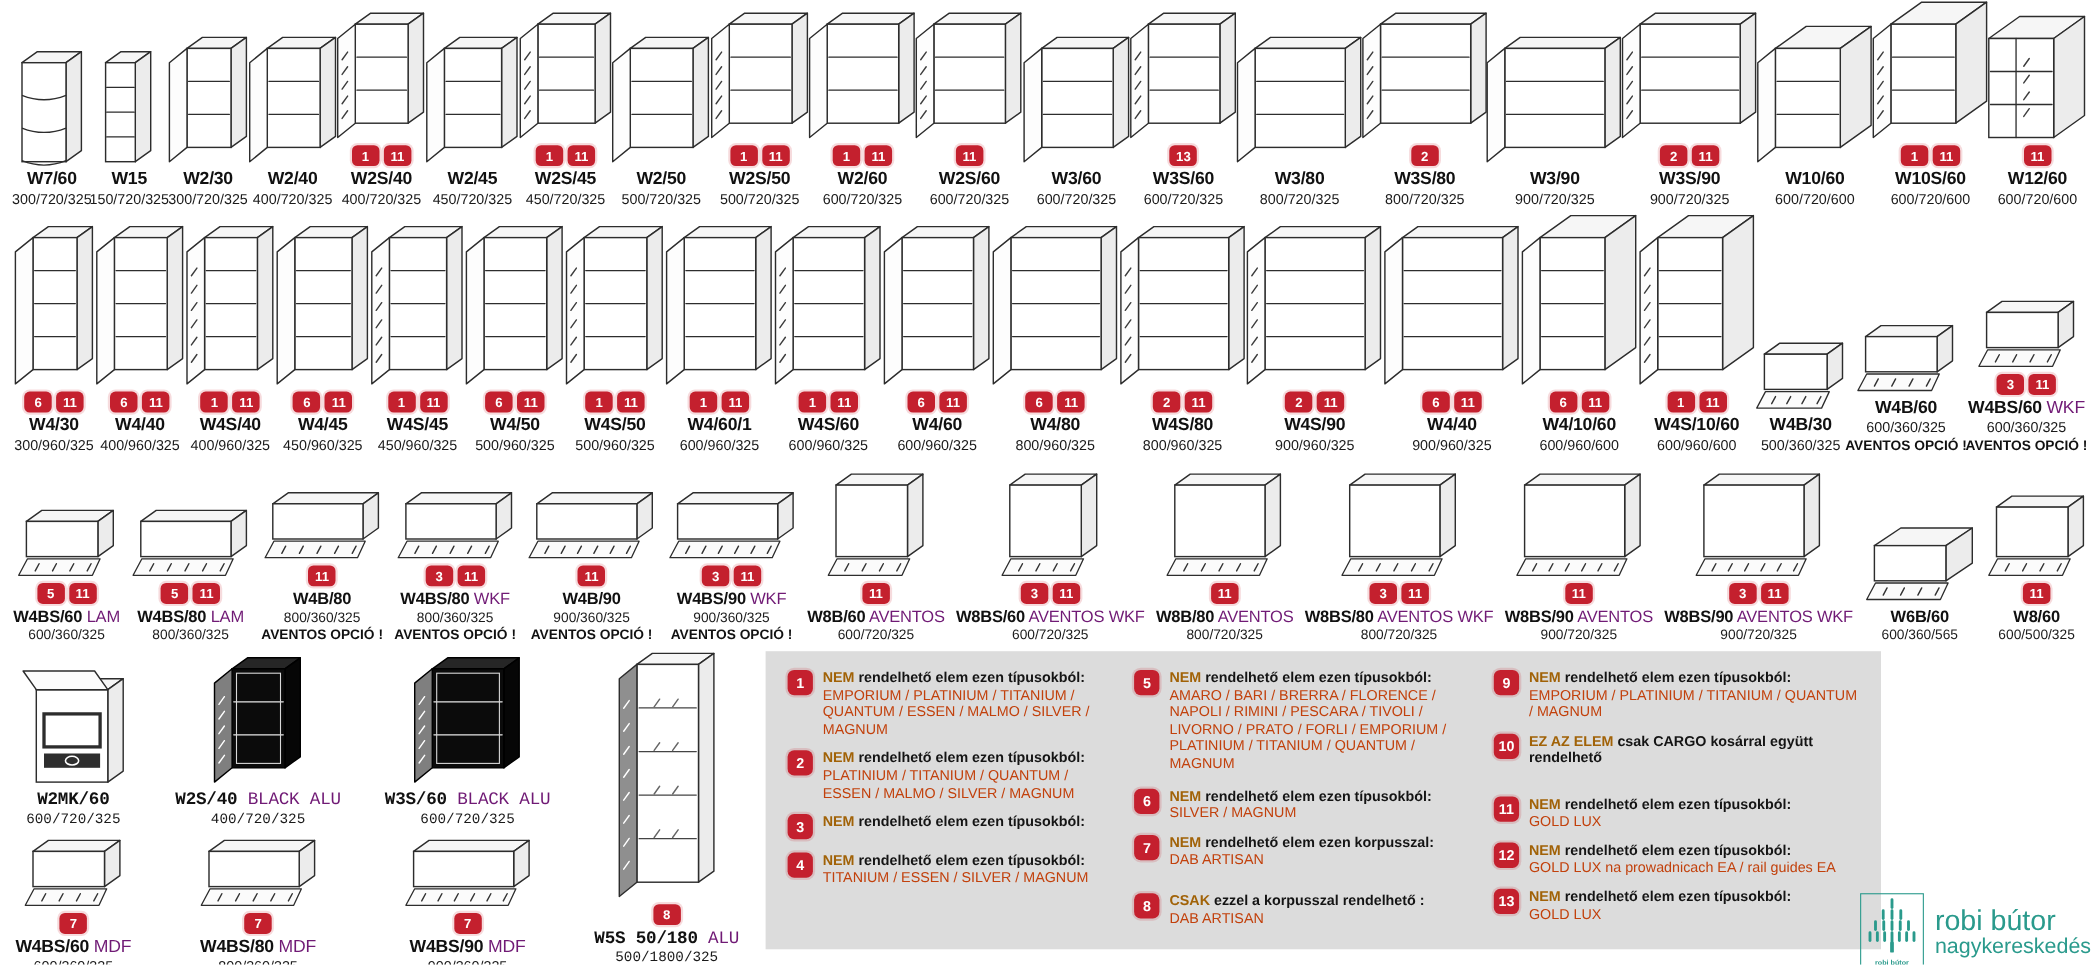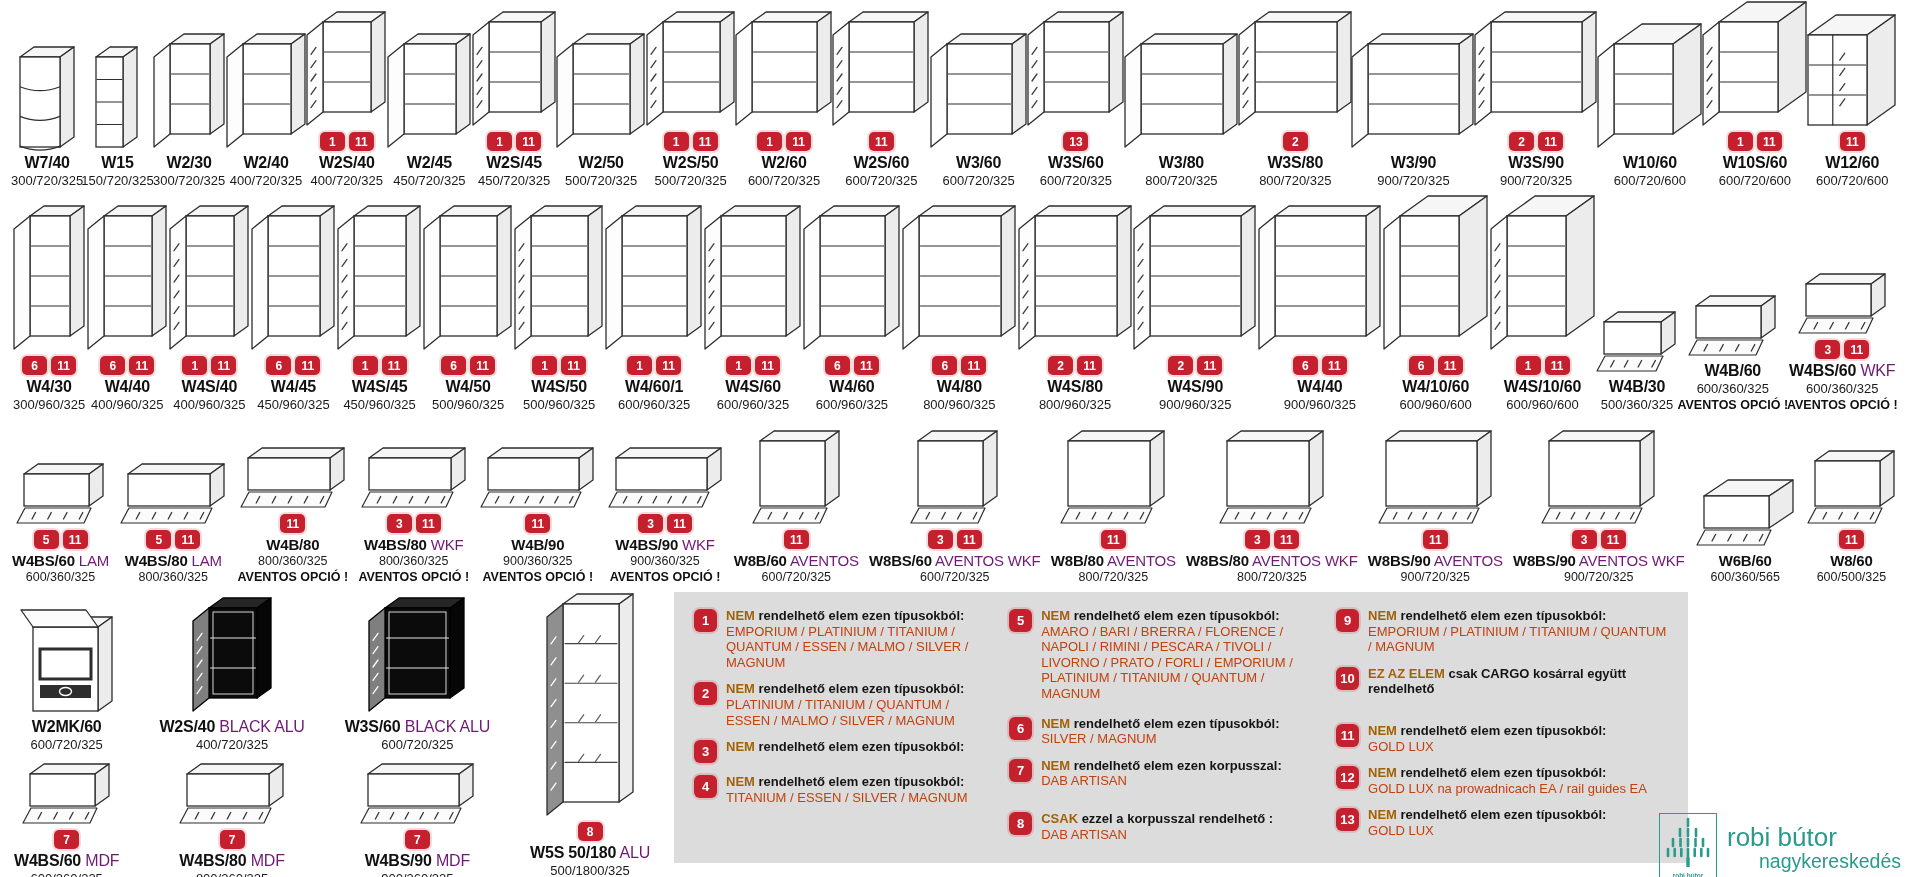--- a/index.html
+++ b/index.html
@@ -18,21 +18,21 @@
   .cab-name{font-size:16px;font-weight:bold;white-space:nowrap;margin-top:3px;letter-spacing:-.2px;}
   .cab-sfx{color:#701a75;font-weight:400;}
   .cab-dims{font-size:13px;color:#1a1a1a;white-space:nowrap;margin-top:1px;}
   .cab-note{font-size:12.5px;font-weight:bold;white-space:nowrap;margin-top:2px;}
   #row3 .cab-name{font-size:15px;}
   #row3 .cab-dims{font-size:12.5px;}
   
   .bottom{display:flex;align-items:flex-start;padding:8px 10px 0 14px;position:relative;}
   .bl{display:flex;gap:40px;align-items:flex-start;}
   .bl-col{display:flex;flex-direction:column;align-items:center;}
-  .bl-top{min-height:160px;display:flex;flex-direction:column;justify-content:flex-end;align-items:center;}
+  .bl-top{min-height:160px;display:flex;flex-direction:column;justify-content:flex-end;align-items:center;font-family:Liberation Mono, monospace;}
   .bl-bot{margin-top:10px;}
   .legend{background:#dcdcdc;width:1014px;min-height:254px;margin-left:24px;padding:16px 20px 10px 20px;
           box-sizing:border-box;display:grid;grid-template-columns:1fr 1.04fr 1.14fr;column-gap:24px;}
   .lg-item{display:flex;gap:9px;margin-bottom:11px;align-items:flex-start;}
   .lg-badge{flex:0 0 auto;width:23px;height:23px;border-radius:6px;background:#c4202e;color:#fff;
             font-weight:bold;font-size:13px;display:flex;align-items:center;justify-content:center;
             box-shadow:0 0 0 2px rgba(196,32,46,.16);margin-top:1px;}
   .lg-text{font-size:13px;line-height:1.2;}
   .lg-red{color:#a16207;font-weight:bold;}
   .lg-head{font-weight:bold;color:#141414;margin-top:24px;}
@@ -41,37 +41,37 @@
   #lg-col2 .lg-item:nth-child(4){margin-top:22px;}
   #lg-col3 .lg-item:nth-child(2){margin-top:8px;}
   #lg-col3 .lg-item:nth-child(3){margin-top:26px;}
   #lg-col3 .lg-item:nth-child(5){margin-top:10px;}
   
   .logo{position:absolute;right:8px;bottom:4px;display:flex;align-items:center;gap:10px;}
   .logo-box{border:1.5px solid #2a9a8c;padding:3px 5px 2px;display:flex;flex-direction:column;align-items:center;}
   .logo-caption{font-size:6.5px;color:#2a9a8c;font-weight:bold;margin-top:1px;}
   .logo-text{display:flex;flex-direction:column;line-height:1.05;}
   .logo-name{font-size:26px;color:#2a9a8c;}
-  .logo-sub{font-size:19.5px;color:#2a9a8c;margin-left:32px;}
+  .logo-sub{font-size:19.5px;color:#2a9a8c;}
 </style>
 </head>
 <body>
 
 <div class="page">
   <div class="cab-row" id="row1">
       <div class="cab">
         <div class="cab-draw"><svg xmlns="http://www.w3.org/2000/svg" width="59" height="106" viewBox="0 0 59 106">
             <polygon points="2,12 16,2 56,2 42,12" fill="#f6f6f6" stroke="#2d2d2d" stroke-width="1.3" stroke-linejoin="round"></polygon>
             <polygon points="42,12 56,2 56,92 42,102" fill="#ececec" stroke="#2d2d2d" stroke-width="1.3" stroke-linejoin="round"></polygon>
             <rect x="2" y="12" width="40" height="90" fill="#fff" stroke="#2d2d2d" stroke-width="1.3"></rect>
             <path d="M 2 41.7 Q 22 49.7 42 41.7" fill="none" stroke="#2d2d2d" stroke-width="1.2"></path>
             <path d="M 2 71.4 Q 22 79.4 42 71.4" fill="none" stroke="#2d2d2d" stroke-width="1.2"></path>
             <path d="M 2 101.1 Q 22 109.1 42 101.1" fill="none" stroke="#2d2d2d" stroke-width="1.2"></path>
           </svg></div>
-        <div class="cab-name">W7/40</div>
+        <div class="cab-name">W7/60</div>
         <div class="cab-dims">300/720/325</div>
       </div>
       <div class="cab">
         <div class="cab-draw"><svg xmlns="http://www.w3.org/2000/svg" width="46" height="106" viewBox="0 0 46 106">
             <polygon points="2,12 16,2 43,2 29,12" fill="#f6f6f6" stroke="#2d2d2d" stroke-width="1.3" stroke-linejoin="round"></polygon>
             <polygon points="29,12 43,2 43,92 29,102" fill="#ececec" stroke="#2d2d2d" stroke-width="1.3" stroke-linejoin="round"></polygon>
             <rect x="2" y="12" width="27" height="90" fill="#fff" stroke="#2d2d2d" stroke-width="1.3"></rect>
             <line x1="3" y1="34.5" x2="28" y2="34.5" stroke="#2d2d2d" stroke-width="1.2" stroke-linecap="round"></line>
             <line x1="3" y1="57" x2="28" y2="57" stroke="#2d2d2d" stroke-width="1.2" stroke-linecap="round"></line>
             <line x1="3" y1="79.5" x2="28" y2="79.5" stroke="#2d2d2d" stroke-width="1.2" stroke-linecap="round"></line>

